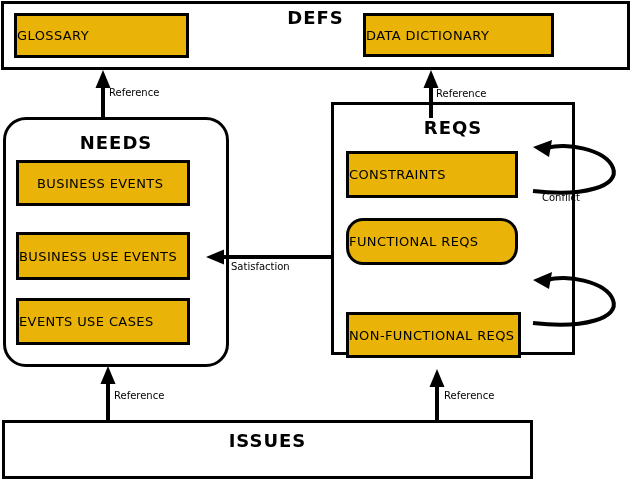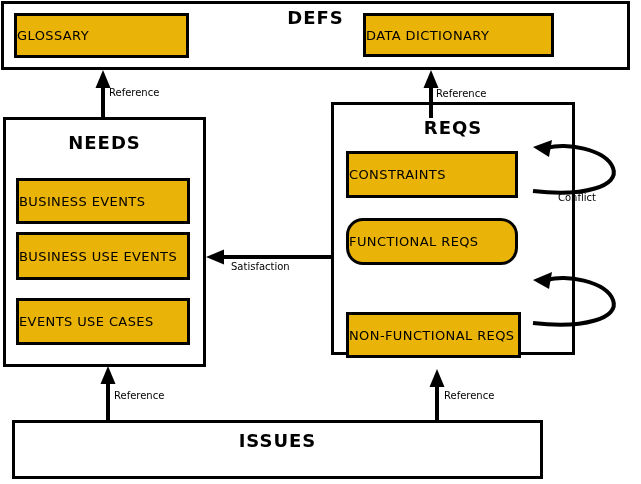--- a/index.html
+++ b/index.html
@@ -72,23 +72,23 @@
   <div class="box" style="left:1px; top:1px; width:629px; height:69px;">
     <div class="box-title" style="top:3px;">DEFS</div>
     <div class="subbox" style="left:10px; top:9px; width:175px; height:45px;">
       <span>GLOSSARY</span>
     </div>
     <div class="subbox" style="left:323px; top:9px; width:191px; height:44px;margin-left:36px;">
       <span>DATA DICTIONARY</span>
     </div>
   </div>
 
-  <div class="box" style="left:3px; top:117px; width:203px; height:250px;">
+  <div class="box" style="left:3px; top:117px; width:226px; height:250px;border-radius:23px;">
     <div class="box-title" style="top:12px;">NEEDS</div>
-    <div class="subbox" style="left:10px; top:58px; width:174px; height:46px;">
+    <div class="subbox" style="left:10px; top:40px; width:174px; height:46px;padding-left:18px;">
       <span>BUSINESS EVENTS</span>
     </div>
     <div class="subbox" style="left:10px; top:112px; width:174px; height:48px;">
       <span>BUSINESS USE EVENTS</span>
     </div>
     <div class="subbox" style="left:10px; top:178px; width:174px; height:47px;">
       <span>EVENTS USE CASES</span>
     </div>
   </div>
 
@@ -98,21 +98,21 @@
       <span>CONSTRAINTS</span>
     </div>
     <div class="subbox" style="left:12px; top:113px; width:172px; height:47px;border-radius:17px;">
       <span>FUNCTIONAL REQS</span>
     </div>
     <div class="subbox" style="left:12px; top:178px; width:175px; height:46px;margin-top:29px;">
       <span>NON-FUNCTIONAL REQS</span>
     </div>
   </div>
 
-  <div class="box" style="left:2px; top:420px; width:531px; height:59px;margin-left:10px;">
+  <div class="box" style="left:2px; top:420px; width:531px; height:59px;">
     <div class="box-title" style="top:7px;">ISSUES</div>
   </div>
 
   <svg class="edges-layer" viewBox="0 0 641 484">
     <g stroke="#000000" stroke-width="4" fill="#000000">
 
       <g>
         <line x1="103" y1="118" x2="103" y2="84"></line>
         <polygon points="103,70 95.5,88 110.5,88" stroke="none"></polygon>
       </g>
@@ -147,15 +147,15 @@
         <polygon points="533,280 552,272 549,289" stroke="none"></polygon>
       </g>
     </g>
   </svg>
 
   <div class="edge-label" style="left:109px; top:87px;">Reference</div>
   <div class="edge-label" style="left:436px; top:88px;">Reference</div>
   <div class="edge-label" style="left:231px; top:261px;">Satisfaction</div>
   <div class="edge-label" style="left:114px; top:390px;">Reference</div>
   <div class="edge-label" style="left:444px; top:390px;">Reference</div>
-  <div class="edge-label" style="left:542px; top:192px;margin-left:16px;">Conflict</div>
+  <div class="edge-label" style="left:542px; top:192px;">Conflict</div>
 
 </div>
 
 </body></html>

